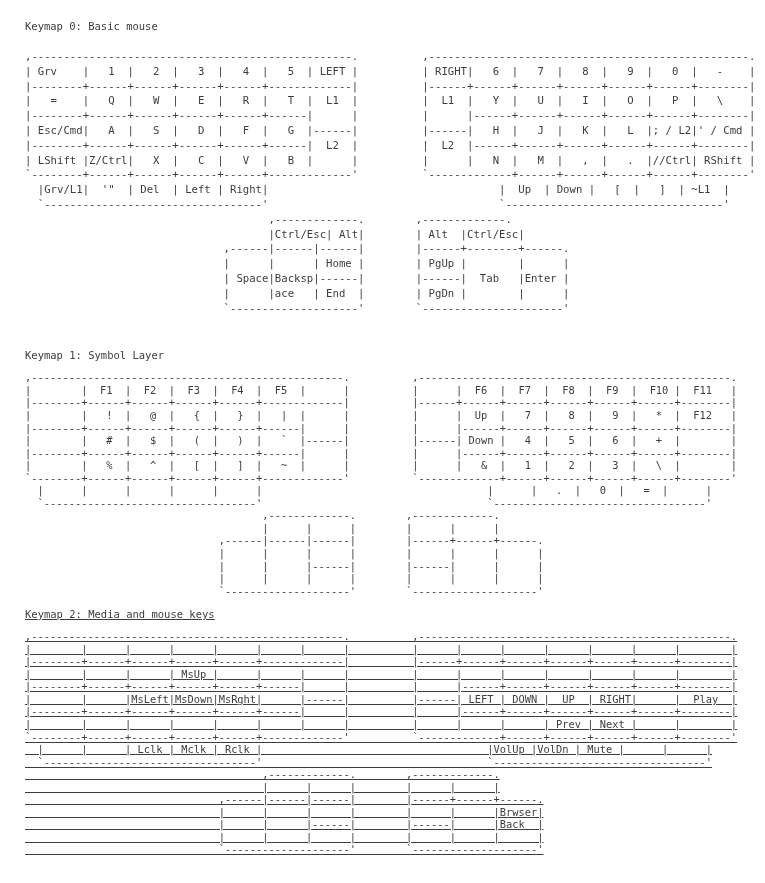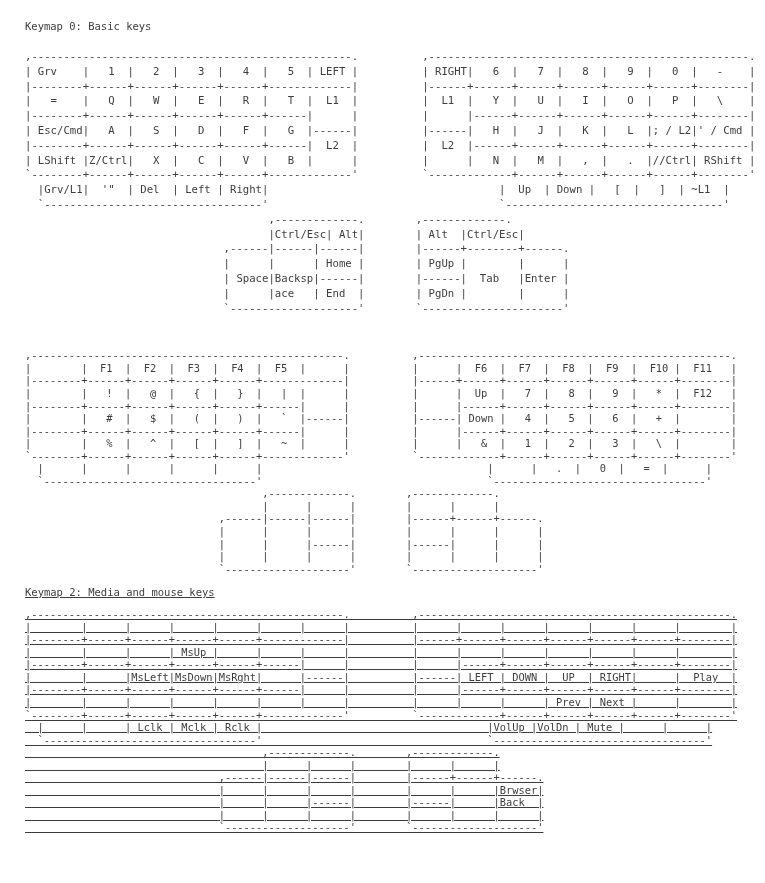--- a/index.html
+++ b/index.html
@@ -44,21 +44,21 @@
   }
   .k1 { margin-top: 33px; }
   .k2 { margin-top: 11px; text-decoration: underline; }
 </style>
 </head>
 <body style="color: rgb(61, 61, 61); background: rgb(255, 255, 255);">
 
 <div class="doc">
 
   <section class="keymap-section k0">
-    <div class="keymap-title">Keymap 0: Basic keys</div>
+    <div class="keymap-title">Keymap 0: Basic mouse</div>
     <pre class="keymap-art">,--------------------------------------------------.          ,--------------------------------------------------.
 | Grv    |   1  |   2  |   3  |   4  |   5  | LEFT |          | RIGHT|   6  |   7  |   8  |   9  |   0  |   -    |
 |--------+------+------+------+------+-------------|          |------+------+------+------+------+------+--------|
 |   =    |   Q  |   W  |   E  |   R  |   T  |  L1  |          |  L1  |   Y  |   U  |   I  |   O  |   P  |   \    |
 |--------+------+------+------+------+------|      |          |      |------+------+------+------+------+--------|
 | Esc/Cmd|   A  |   S  |   D  |   F  |   G  |------|          |------|   H  |   J  |   K  |   L  |; / L2|' / Cmd |
 |--------+------+------+------+------+------|  L2  |          |  L2  |------+------+------+------+------+--------|
 | LShift |Z/Ctrl|   X  |   C  |   V  |   B  |      |          |      |   N  |   M  |   ,  |   .  |//Ctrl| RShift |
 `--------+------+------+------+------+-------------'          `-------------+------+------+------+------+--------'
   |Grv/L1|  '"  | Del  | Left | Right|                                    |  Up  | Down |   [  |   ]  | ~L1  |
@@ -66,20 +66,21 @@
                                       ,-------------.        ,-------------.
                                       |Ctrl/Esc| Alt|        | Alt  |Ctrl/Esc|
                                ,------|------|------|        |------+--------+------.
                                |      |      | Home |        | PgUp |        |      |
                                | Space|Backsp|------|        |------|  Tab   |Enter |
                                |      |ace   | End  |        | PgDn |        |      |
                                `--------------------'        `----------------------'</pre>
   </section>
 
   <section class="keymap-section k1">
+    <div class="keymap-title">Keymap 1: Symbol Layer</div>
     <pre class="keymap-art">,--------------------------------------------------.          ,--------------------------------------------------.
 |        |  F1  |  F2  |  F3  |  F4  |  F5  |      |          |      |  F6  |  F7  |  F8  |  F9  |  F10 |  F11   |
 |--------+------+------+------+------+-------------|          |------+------+------+------+------+------+--------|
 |        |   !  |   @  |   {  |   }  |   |  |      |          |      |  Up  |   7  |   8  |   9  |   *  |  F12   |
 |--------+------+------+------+------+------|      |          |      |------+------+------+------+------+--------|
 |        |   #  |   $  |   (  |   )  |   `  |------|          |------| Down |   4  |   5  |   6  |   +  |        |
 |--------+------+------+------+------+------|      |          |      |------+------+------+------+------+--------|
 |        |   %  |   ^  |   [  |   ]  |   ~  |      |          |      |   &amp;  |   1  |   2  |   3  |   \  |        |
 `--------+------+------+------+------+-------------'          `-------------+------+------+------+------+--------'
   |      |      |      |      |      |                                    |      |   .  |   0  |   =  |      |

